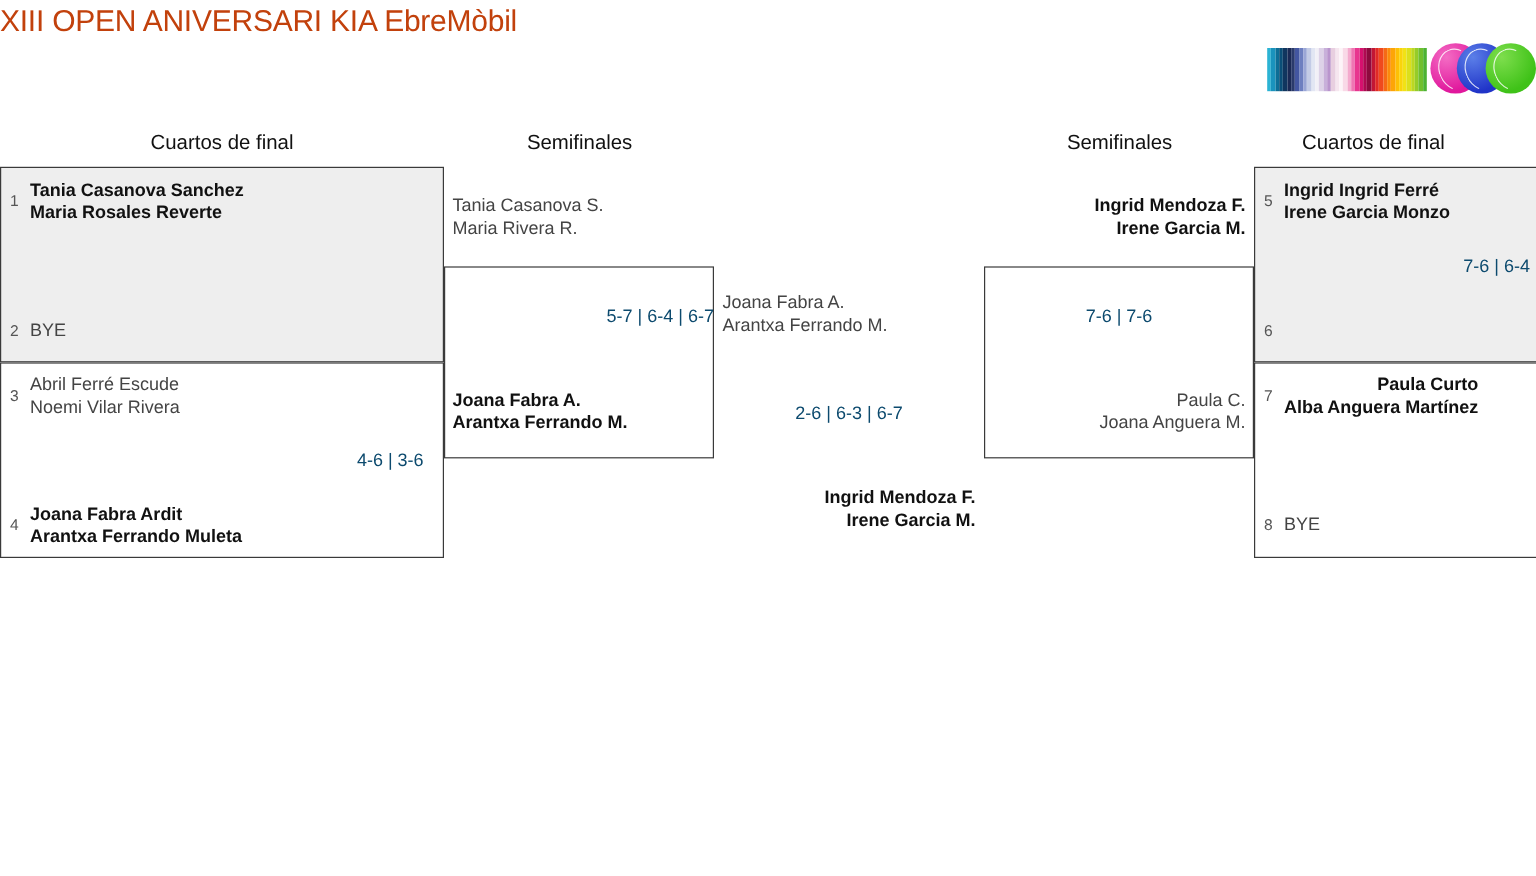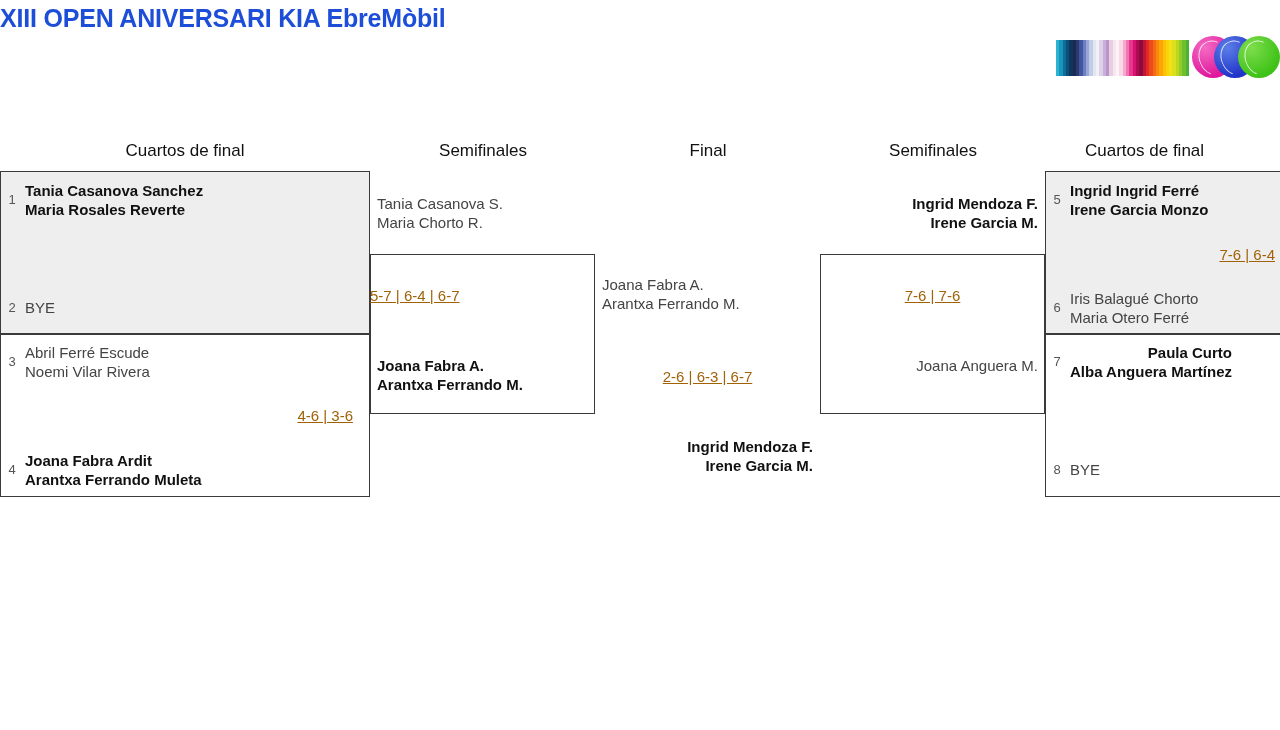--- a/index.html
+++ b/index.html
@@ -18,23 +18,23 @@
 
   
   #header-title {
     position: absolute;
     left: 0px;
     top: 4px;
     width: 1000px;
   }
   .title-line {
     font-size: 25px;
-    font-weight: 700;
+    font-weight: 400;
     line-height: 29px;
-    color: #1d4ed8;
+    color: #c2410c;
     letter-spacing: -0.2px;
     white-space: nowrap;
   }
 
   
   #brand-logo {
     position: absolute;
     left: 1050px;
     top: 2px;
     width: 230px;
@@ -91,21 +91,21 @@
     border: 1.5px solid rgba(255,255,255,0.8);
     border-right-color: transparent;
     border-bottom-color: transparent;
     transform: rotate(-25deg);
   }
   #ball-pink  { left: 0px;  background: radial-gradient(circle at 32% 28%, #f46cc4, #e0179c 70%); }
   #ball-blue  { left: 22px; background: radial-gradient(circle at 32% 28%, #5b7fe8, #2034c8 70%); }
   #ball-green { left: 46px; background: radial-gradient(circle at 32% 28%, #7ede4d, #3fc218 70%); }
 
   
-  #bracket { position: absolute; left: 0; top: 0; width: 1280px; height: 637px; margin-top: 32px; }
+  #bracket { position: absolute; left: 0; top: 0; width: 1280px; height: 637px; }
 
   .round-header {
     position: absolute;
     font-size: 17px;
     font-weight: 400;
     color: #111111;
     text-align: center;
     top: 109px;
     white-space: nowrap;
   }
@@ -132,23 +132,22 @@
     font-size: 13px;
     color: #555555;
     font-weight: 400;
     width: 16px;
     text-align: center;
   }
 
   .score {
     position: absolute;
     font-size: 15px;
-    color: #a16207;
-    white-space: nowrap;
-    text-decoration: underline;
+    color: #0c4a6e;
+    white-space: nowrap;
   }
 
   .align-right { text-align: right; }
 </style>
 </head>
 <body>
 
 <div id="header-title">
   <div class="title-line">XIII OPEN ANIVERSARI KIA EbreMòbil</div>
 </div>
@@ -200,21 +199,20 @@
     <span class="ball" id="ball-pink"></span>
     <span class="ball" id="ball-blue"></span>
     <span class="ball" id="ball-green"></span>
   </div>
 </div>
 
 <div id="bracket">
 
   <div class="round-header" style="left:35px;  width:300px;">Cuartos de final</div>
   <div class="round-header" style="left:333px; width:300px;">Semifinales</div>
-  <div class="round-header" style="left:558px; width:300px;">Final</div>
   <div class="round-header" style="left:783px; width:300px;">Semifinales</div>
   <div class="round-header" style="left:1085px;width:300px; text-align:left;">Cuartos de final</div>
 
   <div class="match-box shaded" style="left:0px; top:139px; width:370px; height:163px;"></div>
   <div class="match-box" style="left:0px; top:302px; width:370px; height:163px;"></div>
 
   <div class="seed" style="left:4px; top:160px;">1</div>
   <div class="team winner" style="left:25px; top:149px;">
     <span class="nm">Tania Casanova Sanchez</span>
     <span class="nm">Maria Rosales Reverte</span>
@@ -233,23 +231,23 @@
   <div class="seed" style="left:4px; top:430px;">4</div>
   <div class="team winner" style="left:25px; top:419px;">
     <span class="nm">Joana Fabra Ardit</span>
     <span class="nm">Arantxa Ferrando Muleta</span>
   </div>
 
   <div class="match-box" style="left:370px; top:222px; width:225px; height:160px;"></div>
 
   <div class="team loser" style="left:377px; top:162px;">
     <span class="nm">Tania Casanova S.</span>
-    <span class="nm">Maria Chorto R.</span>
-  </div>
-  <div class="score" style="left:370px; top:255px; width:225px; text-align:left;">5-7 | 6-4 | 6-7</div>
+    <span class="nm">Maria Rivera R.</span>
+  </div>
+  <div class="score" style="left:370px; top:255px; width:225px; text-align:right;">5-7 | 6-4 | 6-7</div>
   <div class="team winner" style="left:377px; top:324px;">
     <span class="nm">Joana Fabra A.</span>
     <span class="nm">Arantxa Ferrando M.</span>
   </div>
 
   <div class="team loser" style="left:602px; top:243px;">
     <span class="nm">Joana Fabra A.</span>
     <span class="nm">Arantxa Ferrando M.</span>
   </div>
   <div class="score" style="left:595px; top:336px; width:225px; text-align:center;">2-6 | 6-3 | 6-7</div>
@@ -259,37 +257,34 @@
   </div>
 
   <div class="match-box" style="left:820px; top:222px; width:225px; height:160px;"></div>
 
   <div class="team winner align-right" style="left:770px; top:162px; width:268px;">
     <span class="nm">Ingrid Mendoza F.</span>
     <span class="nm">Irene Garcia M.</span>
   </div>
   <div class="score" style="left:820px; top:255px; width:225px; text-align:center;">7-6 | 7-6</div>
   <div class="team loser align-right" style="left:770px; top:324px; width:268px;">
+    <span class="nm">Paula C.</span>
     <span class="nm">Joana Anguera M.</span>
   </div>
 
   <div class="match-box shaded" style="left:1045px; top:139px; width:300px; height:163px;"></div>
   <div class="match-box" style="left:1045px; top:302px; width:300px; height:163px;"></div>
 
   <div class="seed" style="left:1049px; top:160px;">5</div>
   <div class="team winner" style="left:1070px; top:149px;">
     <span class="nm">Ingrid Ingrid Ferré</span>
     <span class="nm">Irene Garcia Monzo</span>
   </div>
   <div class="score" style="left:1070px; top:214px; width:205px; text-align:right;">7-6 | 6-4</div>
   <div class="seed" style="left:1049px; top:268px;">6</div>
-  <div class="team loser" style="left:1070px; top:257px;">
-    <span class="nm">Iris Balagué Chorto</span>
-    <span class="nm">Maria Otero Ferré</span>
-  </div>
 
   <div class="seed" style="left:1049px; top:322px;">7</div>
   <div class="team winner" style="left:1070px; top:311px;text-align:right;">
     <span class="nm">Paula Curto</span>
     <span class="nm">Alba Anguera Martínez</span>
   </div>
   <div class="seed" style="left:1049px; top:430px;">8</div>
   <div class="team loser" style="left:1070px; top:428px;">
     <span class="nm">BYE</span>
   </div>

